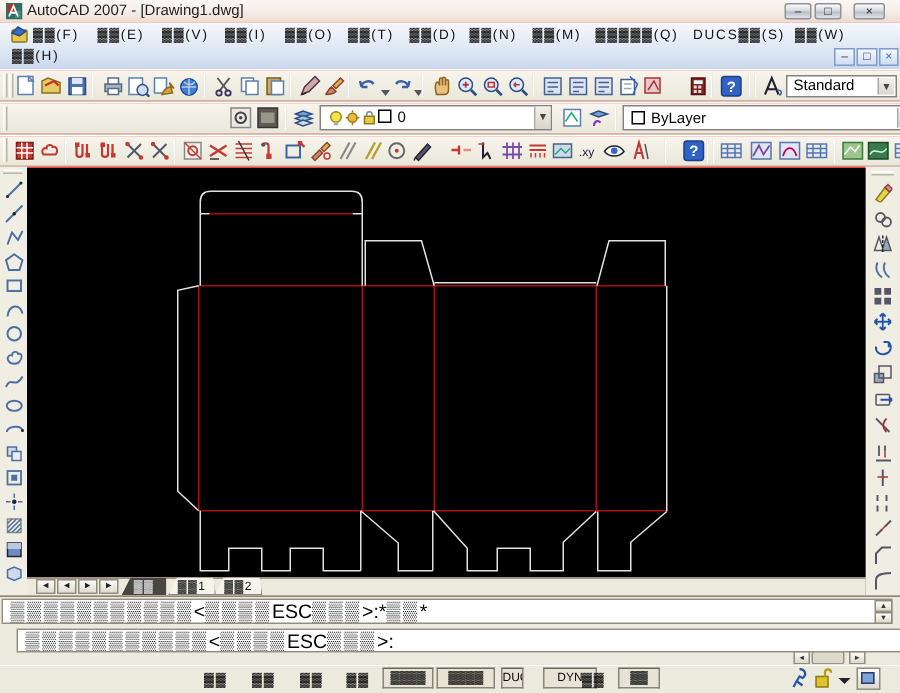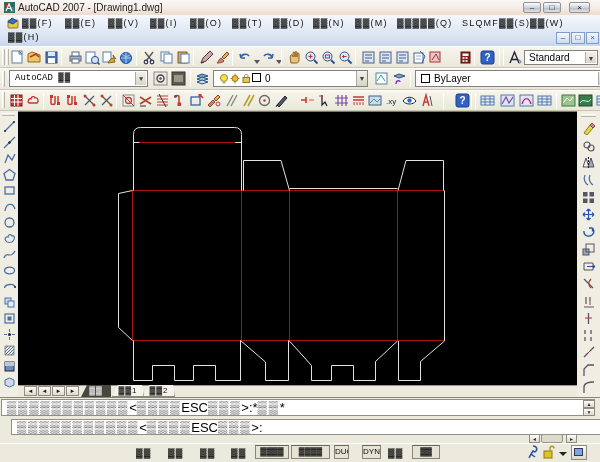--- a/index.html
+++ b/index.html
@@ -53,21 +53,21 @@
 <div class="abs mi cj9" style="left:22px">▓▓(F)</div>
 <div class="abs mi cj9" style="left:65px">▓▓(E)</div>
 <div class="abs mi cj9" style="left:108px">▓▓(V)</div>
 <div class="abs mi cj9" style="left:150px">▓▓(I)</div>
 <div class="abs mi cj9" style="left:190px">▓▓(O)</div>
 <div class="abs mi cj9" style="left:232px">▓▓(T)</div>
 <div class="abs mi cj9" style="left:273px">▓▓(D)</div>
 <div class="abs mi cj9" style="left:313px">▓▓(N)</div>
 <div class="abs mi cj9" style="left:355px">▓▓(M)</div>
 <div class="abs mi cj9" style="left:397px">▓▓▓▓▓(Q)</div>
-<div class="abs mi cj9" style="left:462px">SLQMF▓▓(S)</div>
+<div class="abs mi cj9" style="left:462px">DUCS▓▓(S)</div>
 <div class="abs mi cj9" style="left:530px">▓▓(W)</div>
 <div class="abs mi2 cj9" style="left:8px">▓▓(H)</div>
 <div class="abs mdib" style="left:556px">–</div>
 <div class="abs mdib" style="left:571px">□</div>
 <div class="abs mdib" style="left:586px;width:13px;color:#36c">×</div>
 <div class="tbrow abs" style="top:46px;height:22px"></div>
 <div class="grip" style="left:2px;top:49px;height:16px"></div>
 <div class="grip" style="left:6px;top:49px;height:16px"></div>
 <svg class="icon" style="left:10px;top:50px" width="15" height="15">
       <rect x="2" y="1" width="10" height="12" fill="#fff" stroke="#5b7fae"></rect>
@@ -193,21 +193,20 @@
     </svg>
 <div class="sep" style="left:499px;top:49px;height:16px"></div>
 <div class="sep" style="left:503px;top:49px;height:16px"></div>
 <svg class="icon" style="left:508px;top:50px" width="15" height="15">
       <path d="M2 13 L6.5 2 L11 13 M4 9.5 H9" stroke="#223" stroke-width="1.4" fill="none"></path>
       <path d="M10 10 C13 10 14 12 11.5 13.5" stroke="#3a62a8" fill="none"></path>
     </svg>
 <div class="combo" style="left:524px;top:50px;width:74px;height:15px;line-height:13px;padding-left:4px">Standard<span class="cdrop">▼</span></div>
 <div class="tbrow abs" style="top:68px;height:22px"></div>
 <div class="grip" style="left:2px;top:71px;height:16px"></div>
-<div class="combo" style="left:9px;top:70px;width:139px;height:17px;line-height:15px;padding-left:5px;font-family:'Liberation Mono',monospace;font-size:9px">AutoCAD <span class="cj9">▓▓</span><span class="cdrop">▼</span></div>
 <svg class="icon" style="left:153px;top:71px" width="15" height="15">
       <rect x="1" y="1" width="13" height="13" fill="#ece9dd" stroke="#888"></rect>
       <circle cx="7.5" cy="7.5" r="3.5" fill="none" stroke="#445" stroke-width="1.4"></circle>
       <circle cx="7.5" cy="7.5" r="1.2" fill="#445"></circle>
     </svg>
 <svg class="icon" style="left:171px;top:71px" width="15" height="15">
       <rect x="1" y="1" width="13" height="13" fill="#5d5a50" stroke="#333"></rect>
       <rect x="3" y="4" width="9" height="7" fill="#9a968a"></rect>
     </svg>
 <div class="sep" style="left:190px;top:71px;height:16px"></div>
@@ -545,21 +544,21 @@
 <div class="abs" style="left:541px;top:434px;width:22px;height:9px;background:#ddd9cb;border:1px solid #999686;border-radius:2px"></div>
 <div class="sbtn" style="left:566px;top:434px;width:11px;height:9px;font-size:5px;line-height:8px">►</div>
 <div id="statusbar" class="abs"></div>
 <div class="stxt cj9" style="left:136px">▓▓</div>
 <div class="stxt cj9" style="left:168px">▓▓</div>
 <div class="stxt cj9" style="left:200px">▓▓</div>
 <div class="stxt cj9" style="left:231px">▓▓</div>
 <div class="spress" style="left:255px;width:34px">▓▓▓▓</div>
 <div class="spress" style="left:291px;width:39px">▓▓▓▓</div>
 <div class="spress" style="left:334px;width:15px">DUCS</div>
-<div class="spress" style="left:362px;width:19px">DYN</div>
+<div class="spress" style="left:362px;width:36px">DYN</div>
 <div class="stxt cj9" style="left:388px">▓▓</div>
 <div class="spress" style="left:412px;width:28px">▓▓</div>
 <svg class="abs" style="left:527px;top:445px" width="13" height="14">
       <path d="M6 1 C10 1 11 5 8 7 L6 6 C4 9 3 11 2 13 M4 9 L8 12" stroke="#2255aa" stroke-width="1.5" fill="none"></path>
     </svg>
 <svg class="abs" style="left:542px;top:445px" width="13" height="14">
       <rect x="2" y="6" width="8" height="7" fill="#e0c22a" stroke="#8a7a10"></rect>
       <path d="M8 6 V3.5 C8 0.5 12 0.5 12 3.5" fill="none" stroke="#b89a10" stroke-width="1.5"></path>
     </svg>
 <svg class="abs" style="left:558px;top:451px" width="10" height="6">

